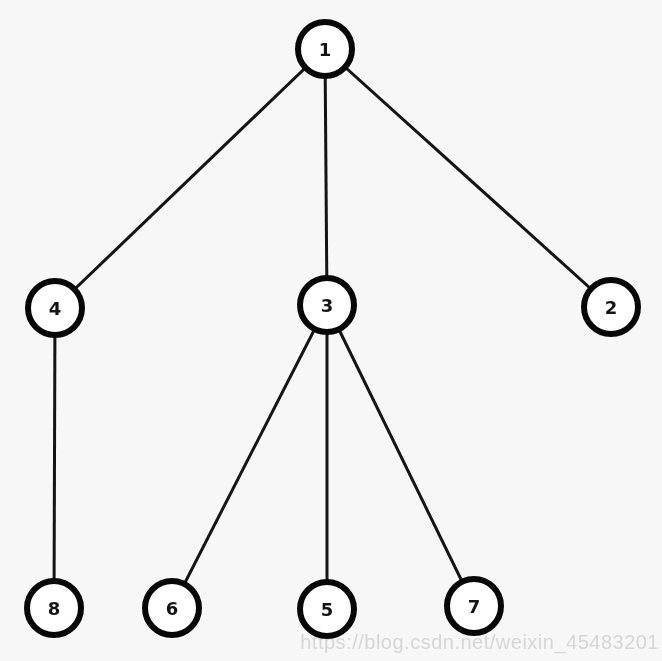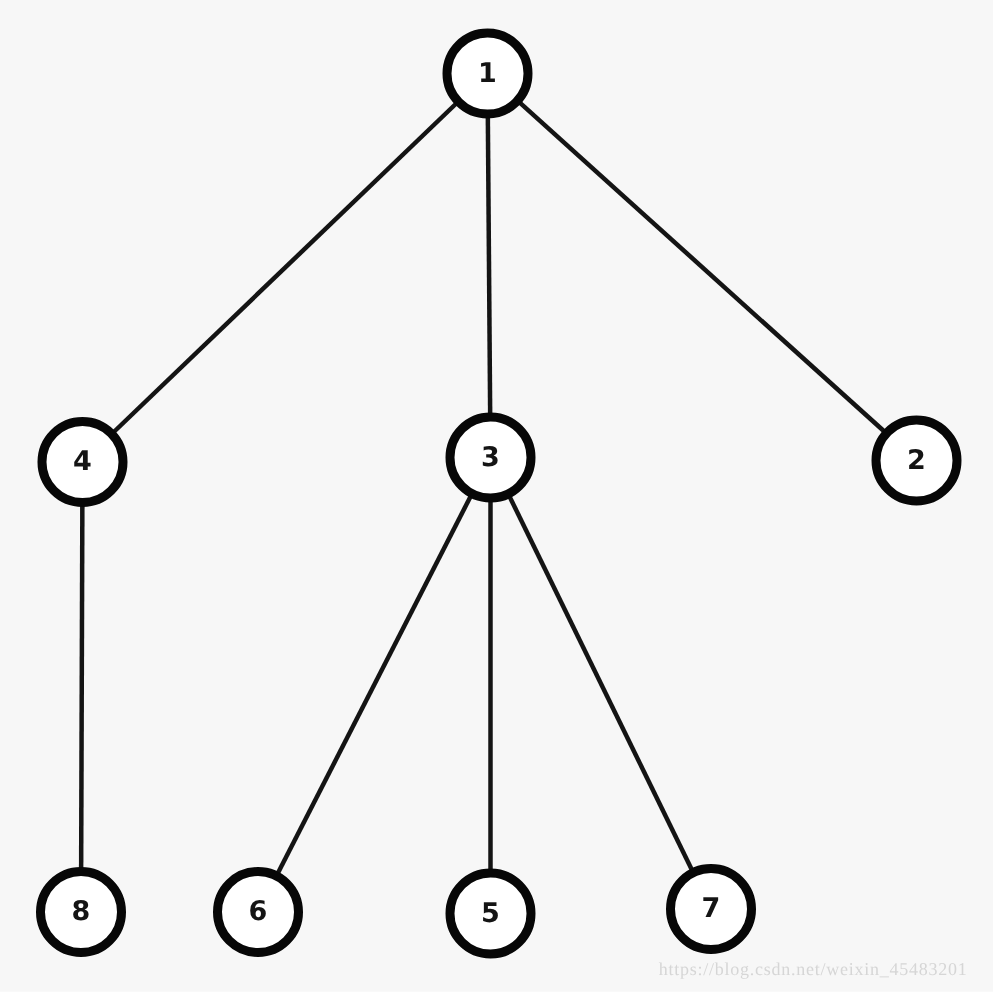--- a/index.html
+++ b/index.html
@@ -11,27 +11,27 @@
   }
   .stage {
     position: relative;
     width: 662px;
     height: 661px;
     background: #f7f7f7;
     overflow: hidden;
   }
   .watermark {
     position: absolute;
-    right: 17px;
+    right: 3px;
     bottom: 7px;
     z-index: 1;
-    font-size: 12px;
+    font-size: 20px;
     letter-spacing: 0.5px;
     color: #d6d6d6;
-    font-family: Liberation Serif, serif;
+    font-family: Liberation Sans, sans-serif;
     user-select: none;
     white-space: nowrap;
   }
   svg.graph {
     position: absolute;
     left: 0;
     top: 0;
     z-index: 2;
     display: block;
   }

